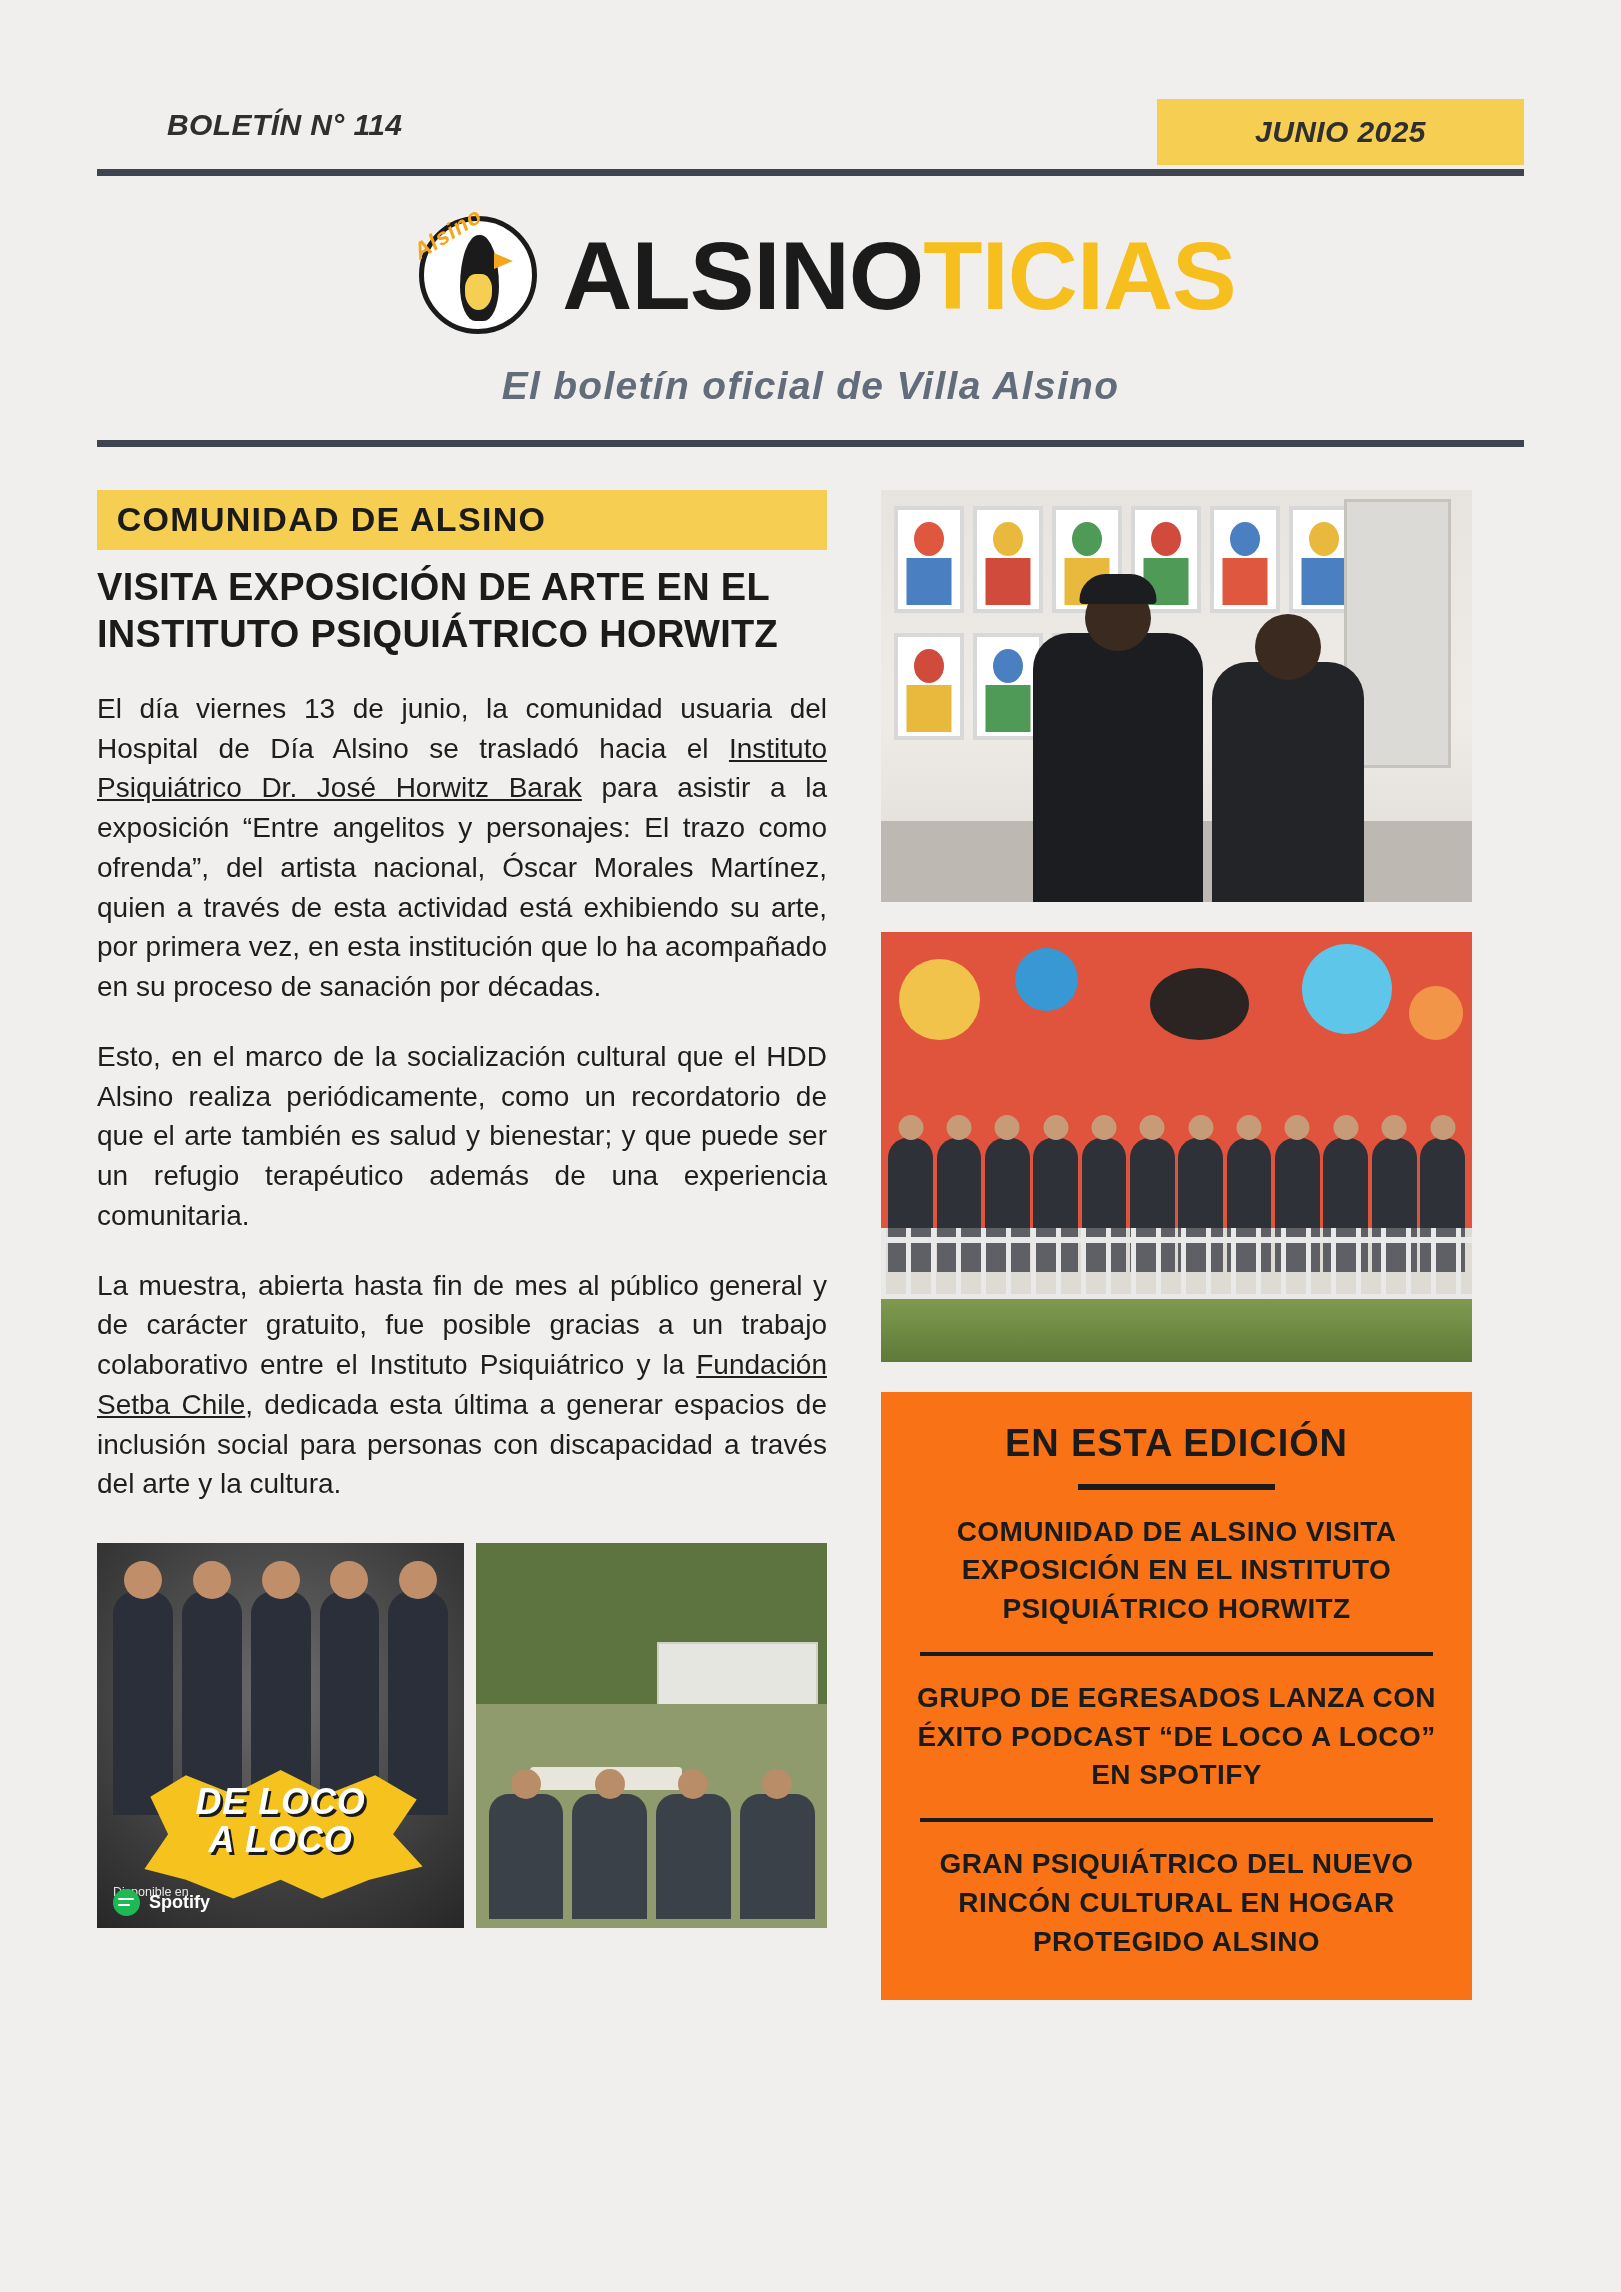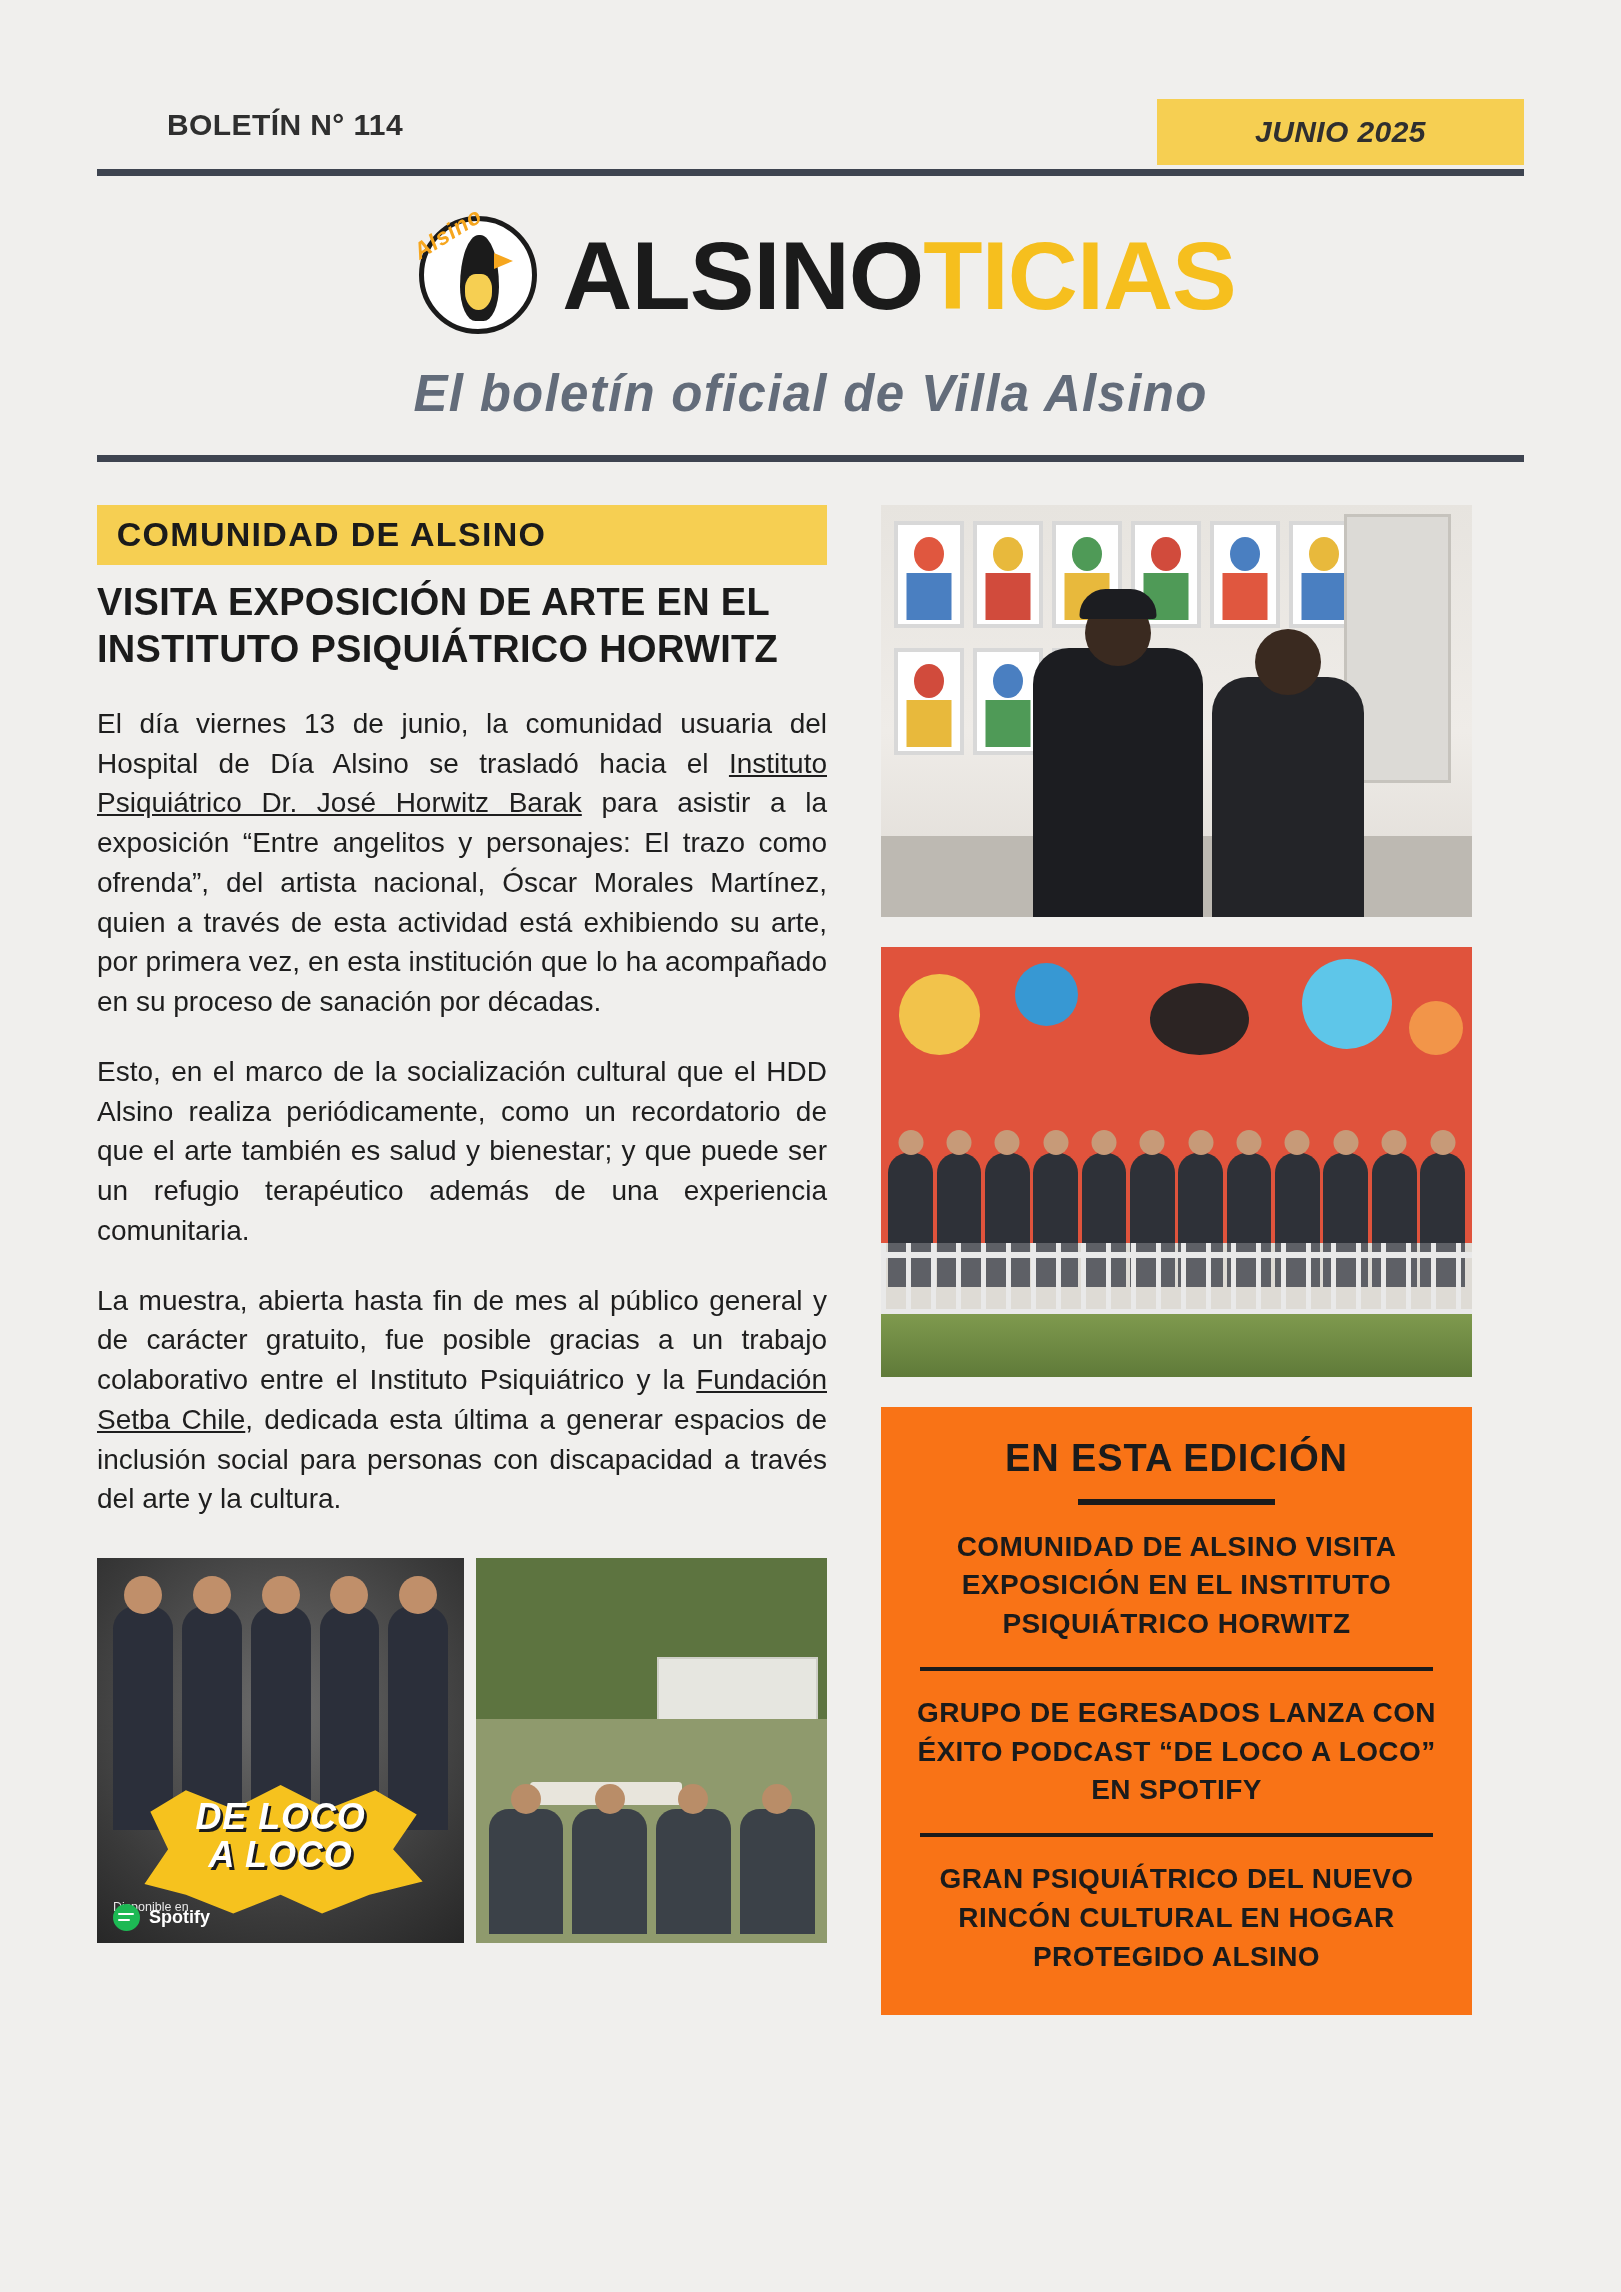--- a/index.html
+++ b/index.html
@@ -28,20 +28,21 @@
     padding: 99px 97px 0 97px;
   }
   .mast-top {
     display: flex;
     align-items: stretch;
     justify-content: space-between;
     height: 56px;
   }
   .bulletin-no {
     font-size: 30px;
+    font-style: italic;
     font-weight: 600;
     letter-spacing: 0.4px;
     color: #2f2f2f;
     padding-left: 70px;
     padding-top: 9px;
   }
   .issue-date {
     background: #f6cf52;
     color: #2f2f2f;
     font-size: 30px;
@@ -128,21 +129,21 @@
   }
   .title-b {
     font-size: 97px;
     font-weight: 800;
     letter-spacing: -0.9px;
     color: #f6bf1e;
     line-height: 1;
   }
   .subtitle {
     margin-top: 19.7px;
-    font-size: 51px;
+    font-size: 39px;
     font-style: italic;
     font-weight: 700;
     color: #636c7a;
     letter-spacing: 1.3px;
   }
   .rule-bottom {
     height: 6.3px;
     background: #3e4450;
     margin-top: 32px;
   }

